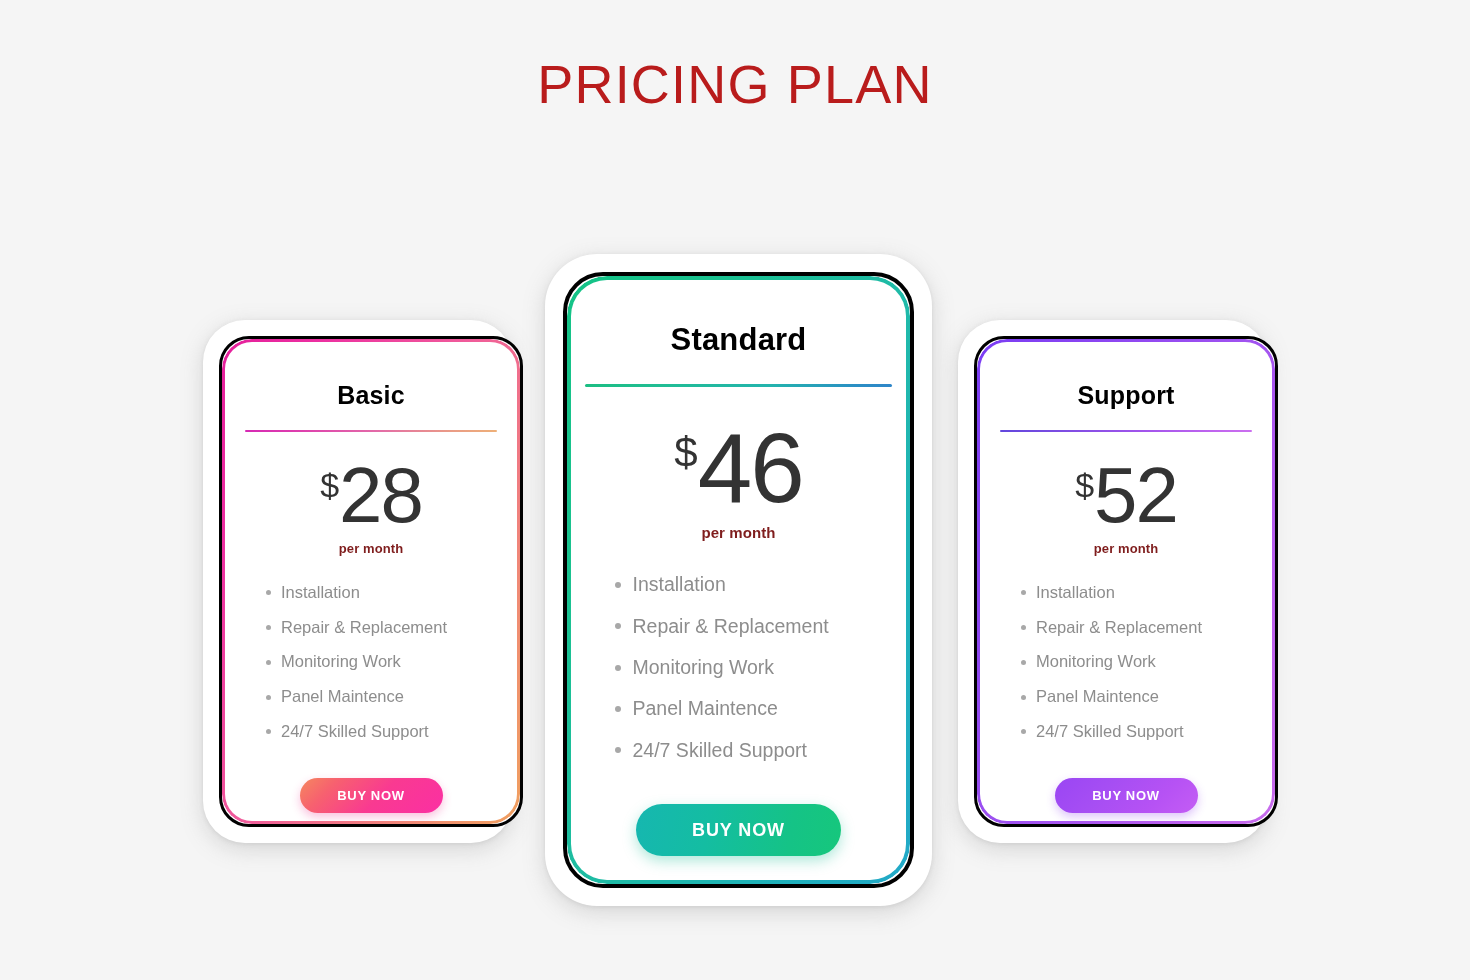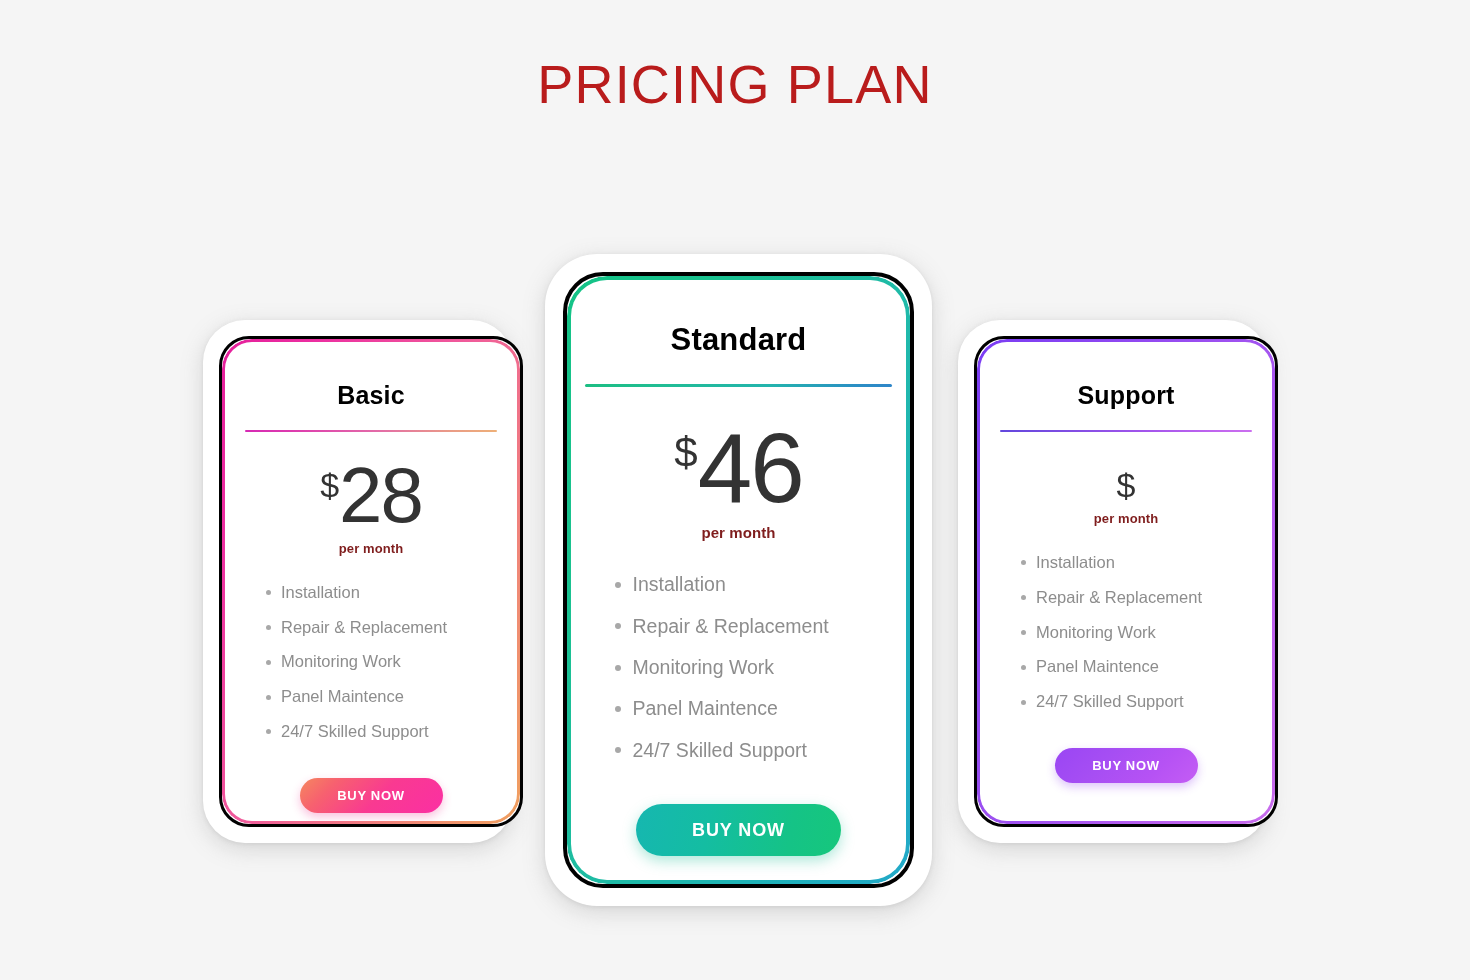--- a/index.html
+++ b/index.html
@@ -328,20 +328,21 @@
   </div>
 
   <div class="card-shell side premium">
     <div class="card-ring">
       <div class="ring-grad grad-premium"></div>
       <div class="card-body">
         <div class="plan-name">Support</div>
         <div class="plan-divider div-premium"></div>
         <div class="price-row">
           <span class="price-currency">$</span>
+          <span class="price-amount">52</span>
         </div>
         <div class="price-period">per month</div>
         <ul class="feature-list">
           <li class="feature-item">
               <span class="bullet"></span>
               <span>Installation</span>
             </li>
           <li class="feature-item">
               <span class="bullet"></span>
               <span>Repair &amp; Replacement</span>

